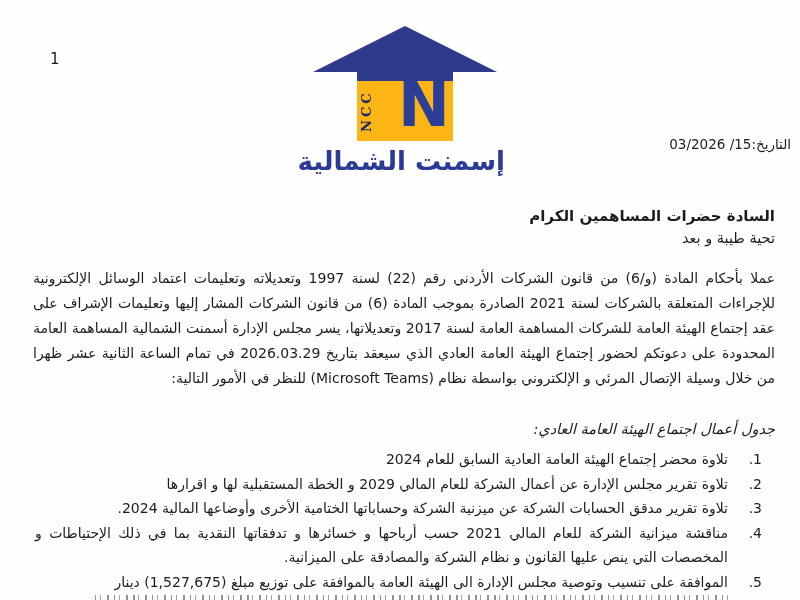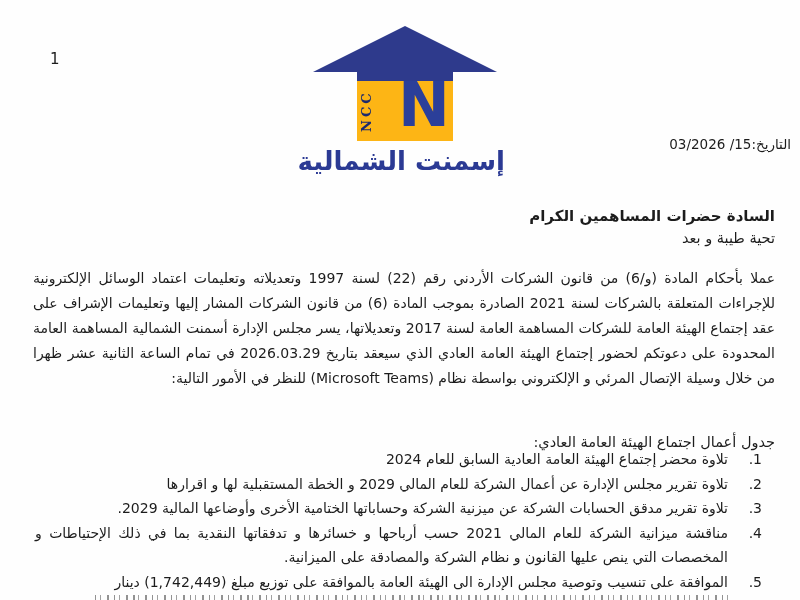--- a/index.html
+++ b/index.html
@@ -31,21 +31,21 @@
 
   
   .subject{position:absolute;top:200px;left:35px;font-size:15px;font-weight:bold;
     text-decoration:underline;text-underline-offset:4px;}
 
   .greeting{position:absolute;top:230px;right:25px;font-size:14.5px;}
 
   .paragraph{position:absolute;top:266px;right:25px;left:33px;
     font-size:14px;line-height:25px;text-align:justify;max-height:152px;overflow:hidden;}
 
-  .agenda-heading{position:absolute;top:434px;right:25px;font-size:14.5px;}
+  .agenda-heading{position:absolute;top:421px;right:25px;font-size:14.5px;font-style:italic;}
 
   .agenda-list{position:absolute;top:447px;right:38px;left:35px;font-size:14px;}
   .agenda-row{display:flex;line-height:24.5px;}
   .agenda-num{flex:none;width:26px;text-align:right;}
   .agenda-text{flex:1;text-align:justify;padding-right:8px;}
 
   
   .clipped-remnant{position:absolute;bottom:0;right:70px;left:95px;height:5px;opacity:.55;
     background:repeating-linear-gradient(90deg,
       #3a3a3a 0 1.5px, transparent 1.5px 5px,
@@ -84,27 +84,27 @@
     <div class="agenda-row">
       <span class="agenda-num">1.</span>
       <span class="agenda-text">تلاوة محضر إجتماع الهيئة العامة العادية السابق للعام 2024</span>
     </div>
   <div class="agenda-row">
       <span class="agenda-num">2.</span>
       <span class="agenda-text">تلاوة تقرير مجلس الإدارة عن أعمال الشركة للعام المالي 2029 و الخطة المستقبلية لها و اقرارها</span>
     </div>
       <div class="agenda-row">
       <span class="agenda-num">3.</span>
-      <span class="agenda-text">تلاوة تقرير مدقق الحسابات الشركة عن ميزنية الشركة وحساباتها الختامية الأخرى وأوضاعها المالية 2029.</span>
+      <span class="agenda-text">تلاوة تقرير مدقق الحسابات الشركة عن ميزنية الشركة وحساباتها الختامية الأخرى وأوضاعها المالية 2024.</span>
     </div>
       <div class="agenda-row">
       <span class="agenda-num">4.</span>
       <span class="agenda-text">مناقشة ميزانية الشركة للعام المالي 2021 حسب أرباحها و خسائرها و تدفقاتها النقدية بما في ذلك الإحتياطات و المخصصات التي ينص عليها القانون و نظام الشركة والمصادقة على الميزانية.</span>
     </div>
       <div class="agenda-row">
       <span class="agenda-num">5.</span>
-      <span class="agenda-text">الموافقة على تنسيب وتوصية مجلس الإدارة الى الهيئة العامة بالموافقة على توزيع مبلغ (1,742,449) دينار</span>
+      <span class="agenda-text">الموافقة على تنسيب وتوصية مجلس الإدارة الى الهيئة العامة بالموافقة على توزيع مبلغ (1,527,675) دينار</span>
     </div>
     </div>
 
   <div class="clipped-remnant"></div>
 
 </div>
 
 </body></html>

